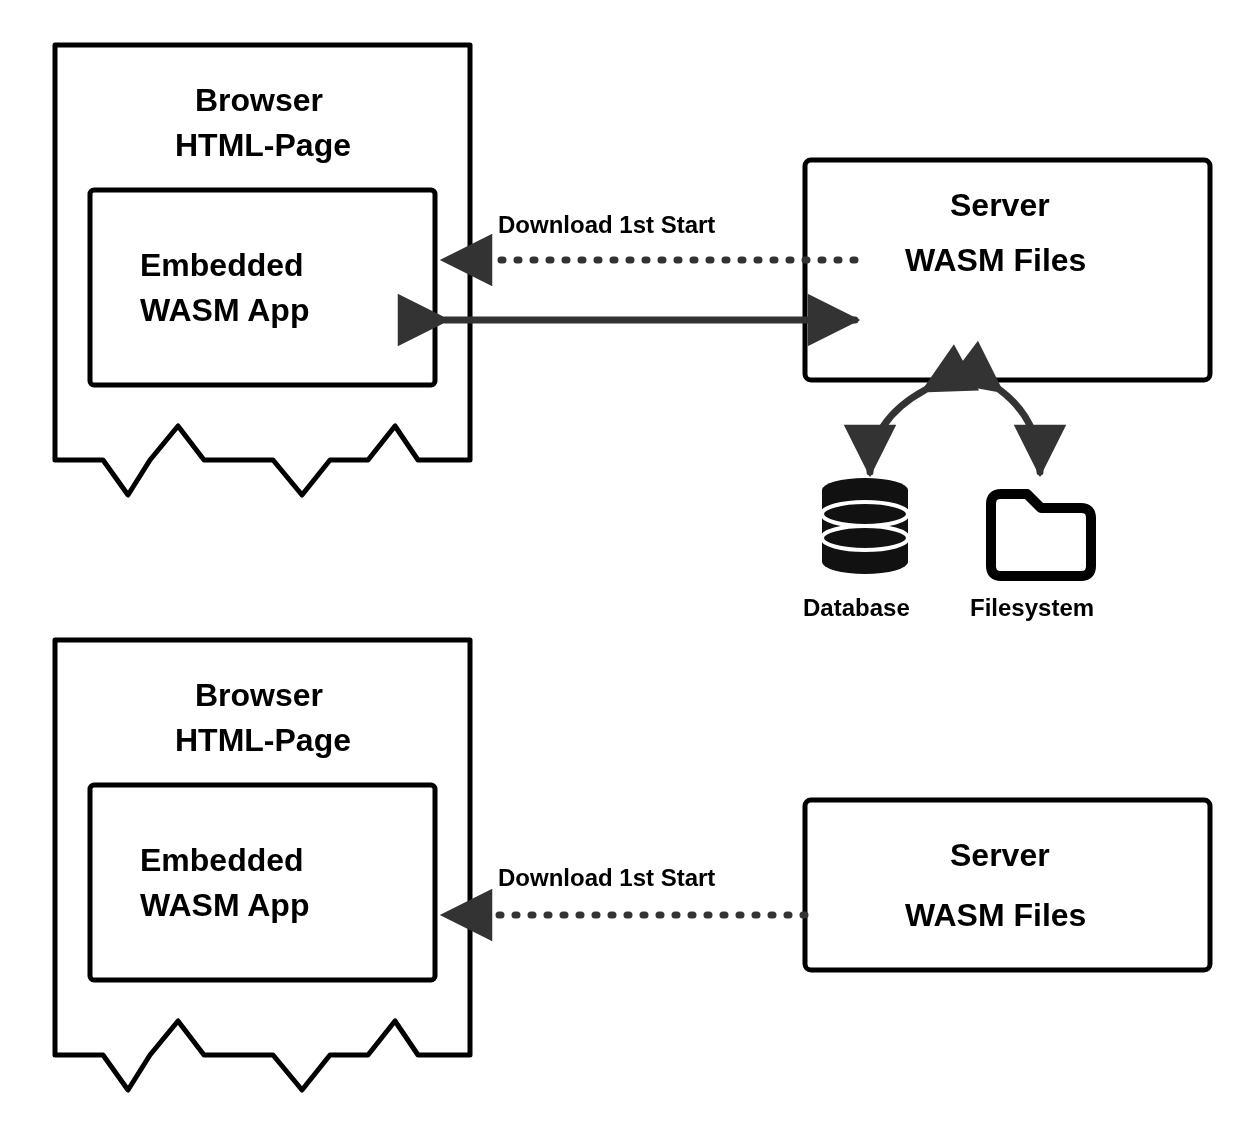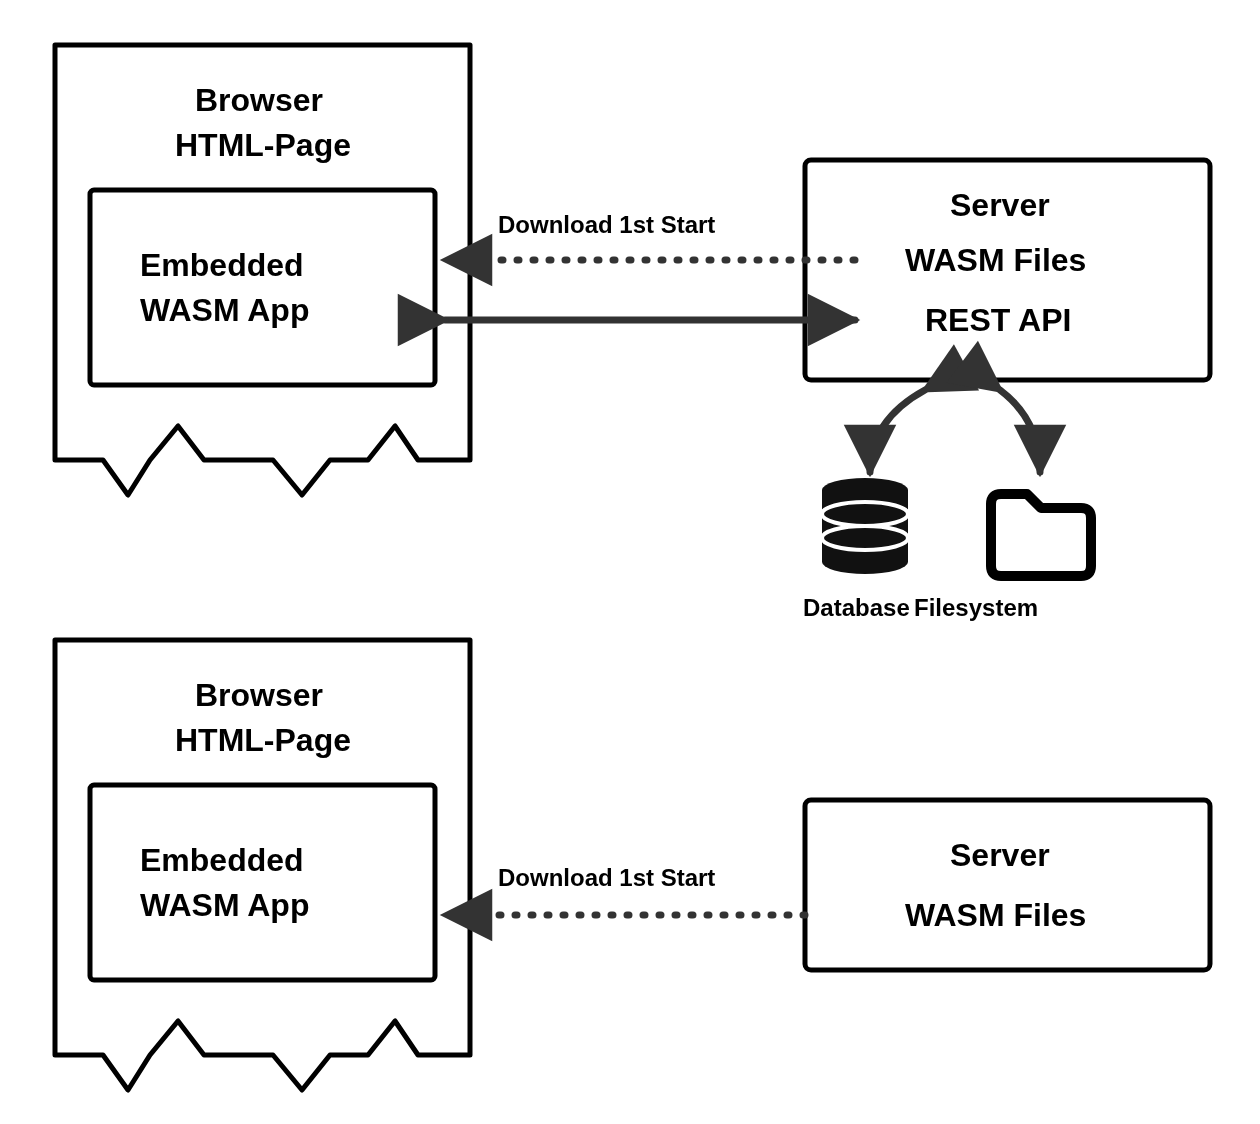--- a/index.html
+++ b/index.html
@@ -85,26 +85,25 @@
 
 </svg>
 
 <div class="lbl" style="left:195px;top:80px">Browser</div>
 <div class="lbl" style="left:175px;top:125px">HTML-Page</div>
 <div class="lbl" style="left:140px;top:245px">Embedded</div>
 <div class="lbl" style="left:140px;top:290px">WASM App</div>
 
 <div class="lbl" style="left:950px;top:185px">Server</div>
 <div class="lbl" style="left:905px;top:240px">WASM Files</div>
-<div class="lbl" style="left:925px;top:300px">REST API</div>
 
 <div class="lblsm" style="left:498px;top:210px">Download 1st Start</div>
 
 <div class="lblsm" style="left:803px;top:593px">Database</div>
-<div class="lblsm" style="left:914px;top:593px">Filesystem</div>
+<div class="lblsm" style="left:970px;top:593px">Filesystem</div>
 
 <div class="lbl" style="left:195px;top:675px">Browser</div>
 <div class="lbl" style="left:175px;top:720px">HTML-Page</div>
 <div class="lbl" style="left:140px;top:840px">Embedded</div>
 <div class="lbl" style="left:140px;top:885px">WASM App</div>
 
 <div class="lbl" style="left:950px;top:835px">Server</div>
 <div class="lbl" style="left:905px;top:895px">WASM Files</div>
 
 <div class="lblsm" style="left:498px;top:863px">Download 1st Start</div>

